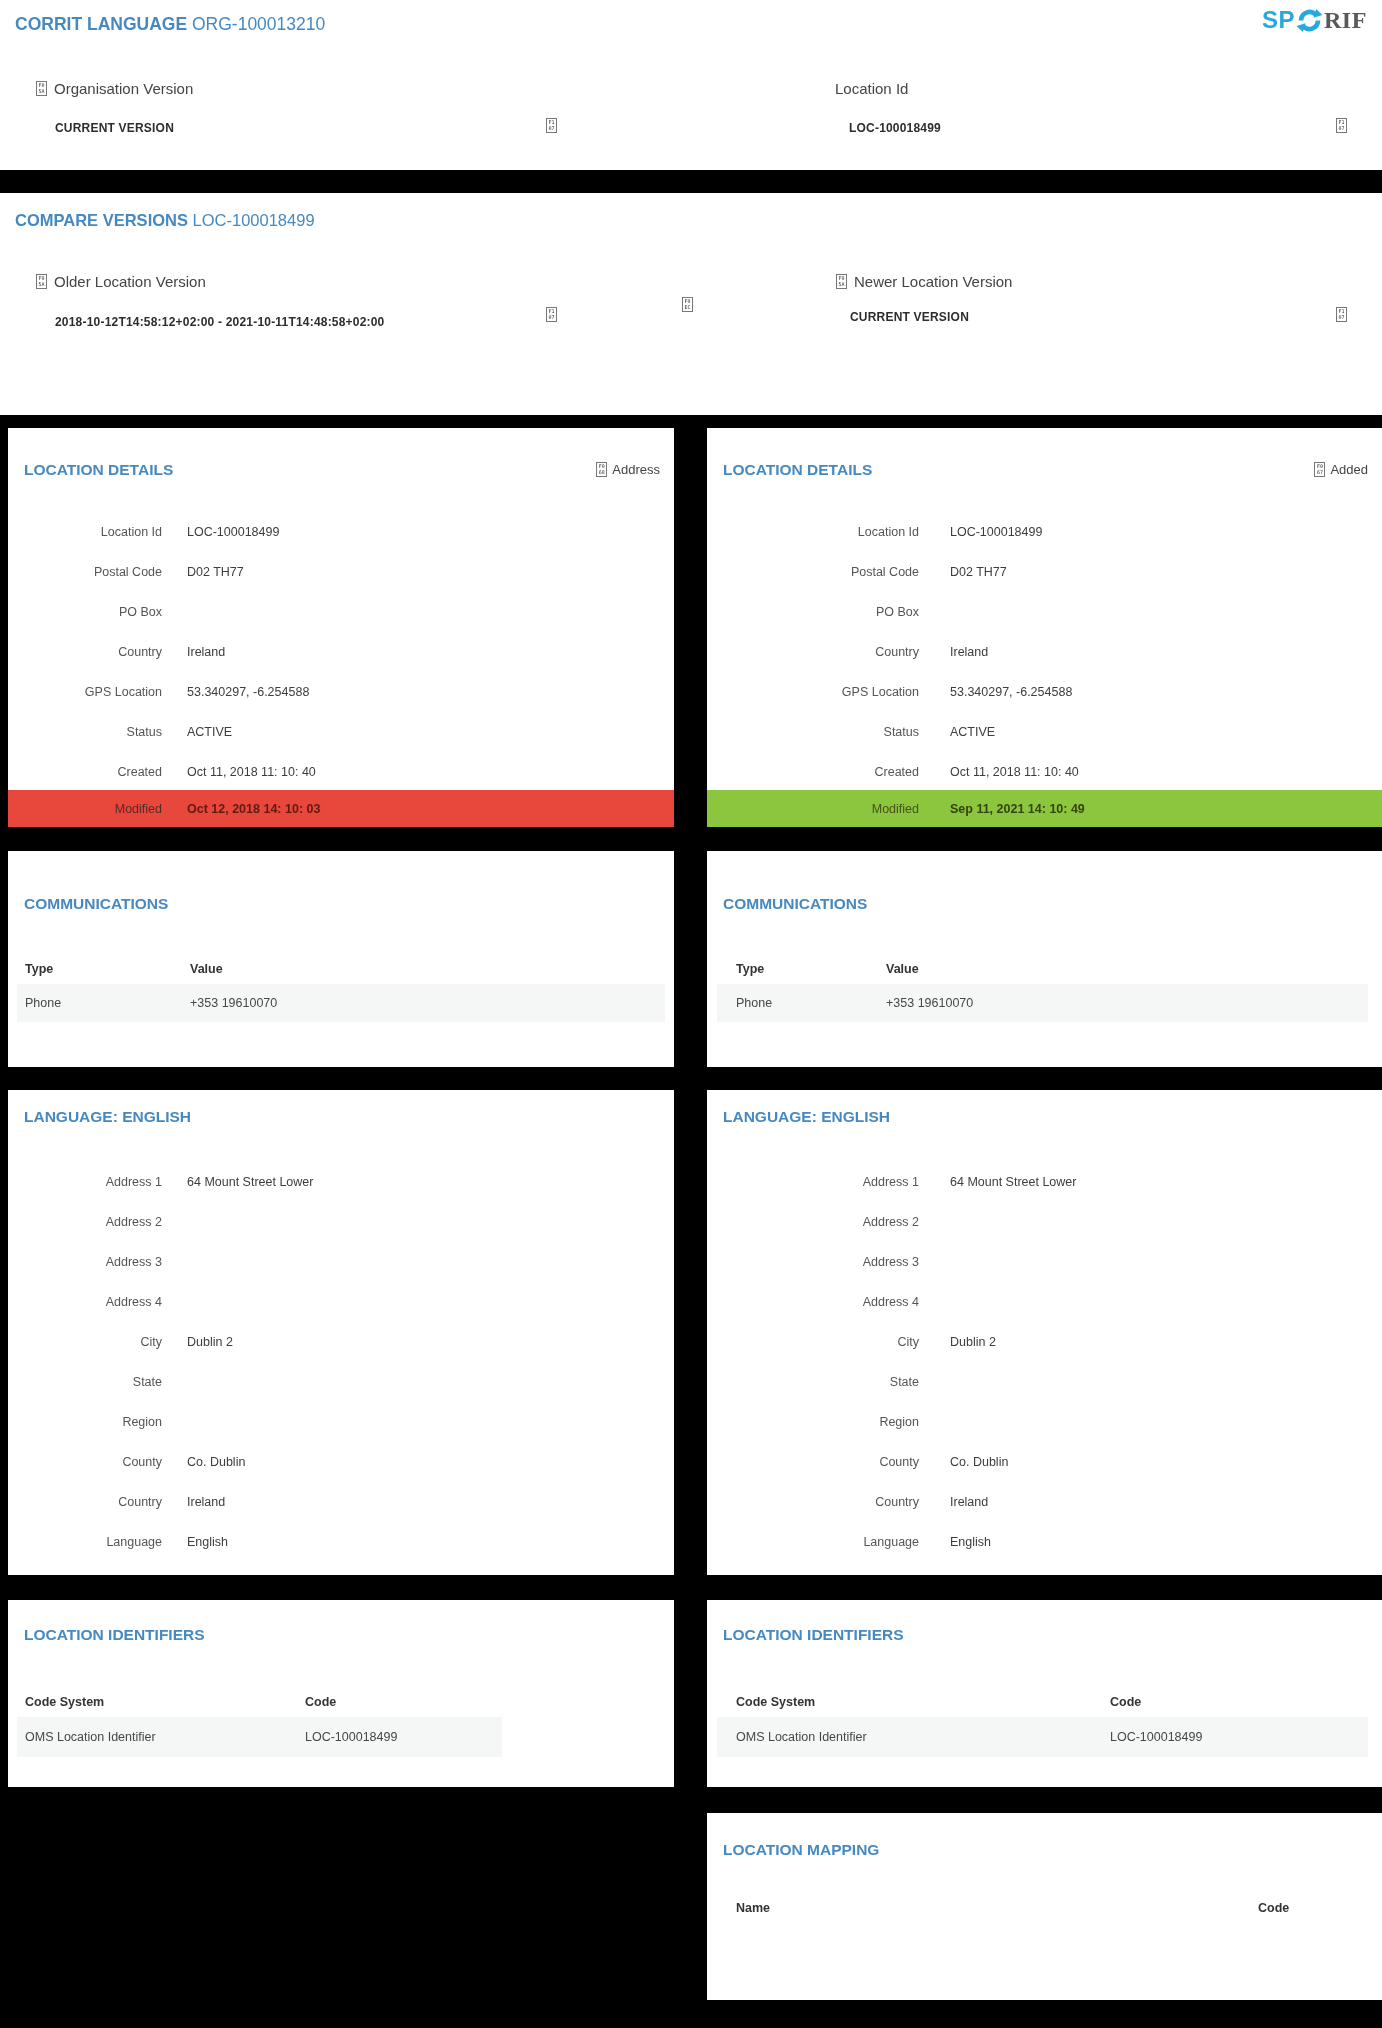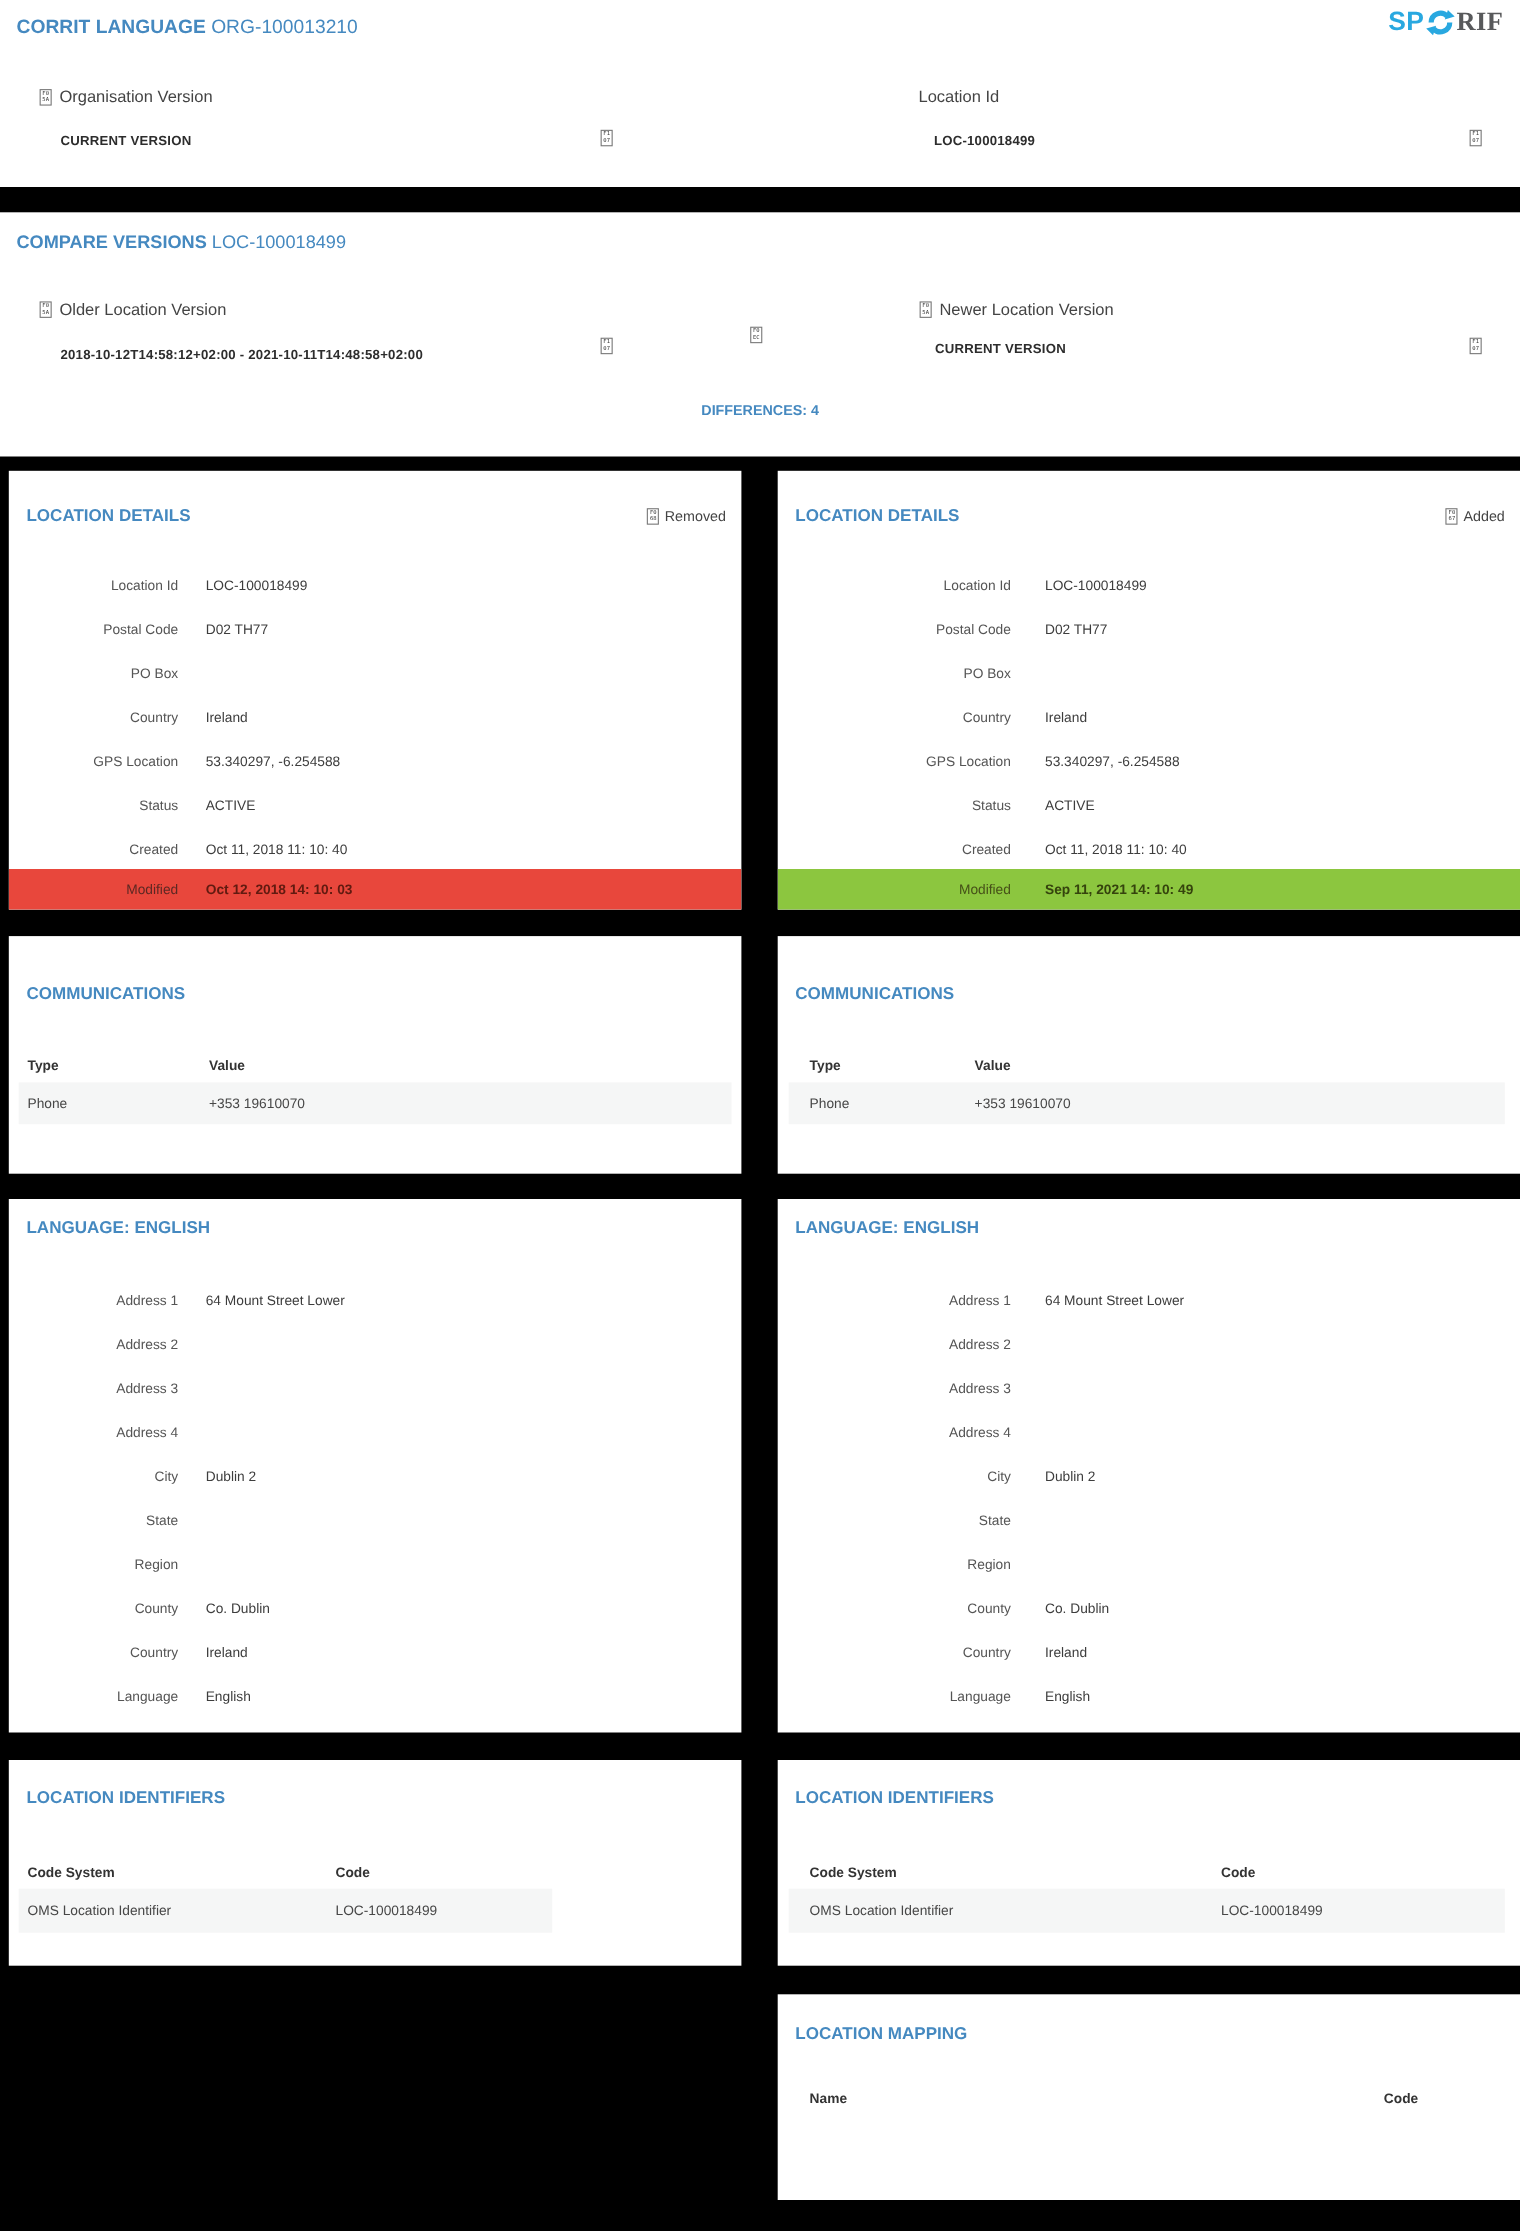--- a/index.html
+++ b/index.html
@@ -159,31 +159,30 @@
         <i>5A</i>
       </span>
     <span>Newer Location Version</span>
   </div>
   <div class="ddval" style="left:850px;top:117px;">CURRENT VERSION</div>
   <span class="tofu caret" style="left:1336px;top:114px;">
       <i>F1</i>
       <i>07</i>
     </span>
 
-  <div class="diffs">DIFFERENCES: 4</div>
 </div>
 
 <div class="card colL" id="card-ld-left">
   <div class="bluehead hd-ld">LOCATION DETAILS</div>
   <div class="badge">
     <span class="tofu">
         <i>F0</i>
         <i>68</i>
       </span>
-    <span>Removed</span>
+    <span>Address</span>
   </div>
   <div class="rows" style="top:84px;">
     <div class="frow">
         <span class="lbl">Location Id</span>
         <span class="val">LOC-100018499</span>
       </div>
     <div class="frow">
         <span class="lbl">Postal Code</span>
         <span class="val">D02 TH77</span>
       </div>

